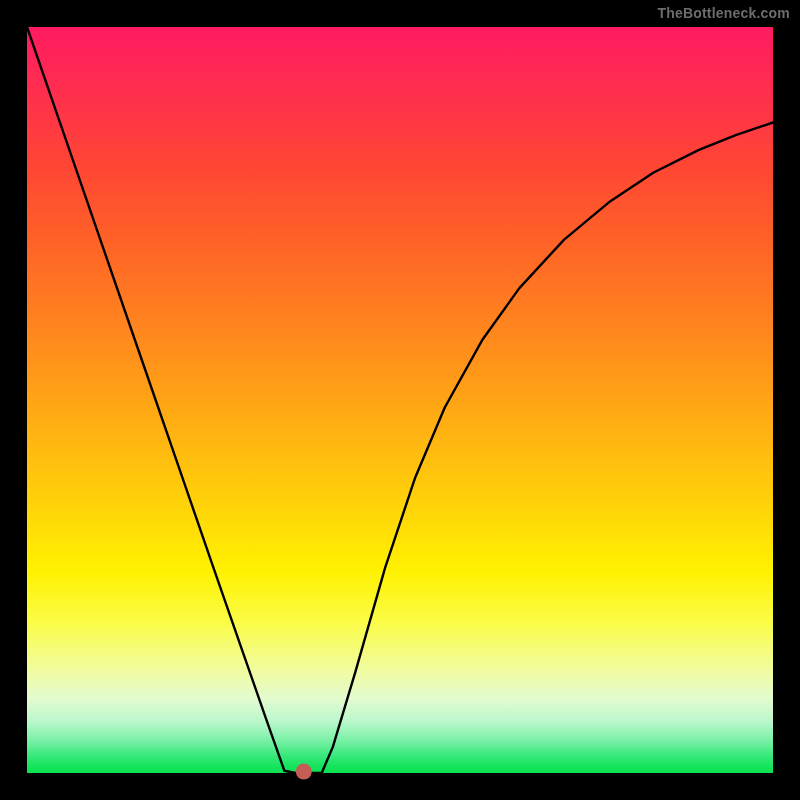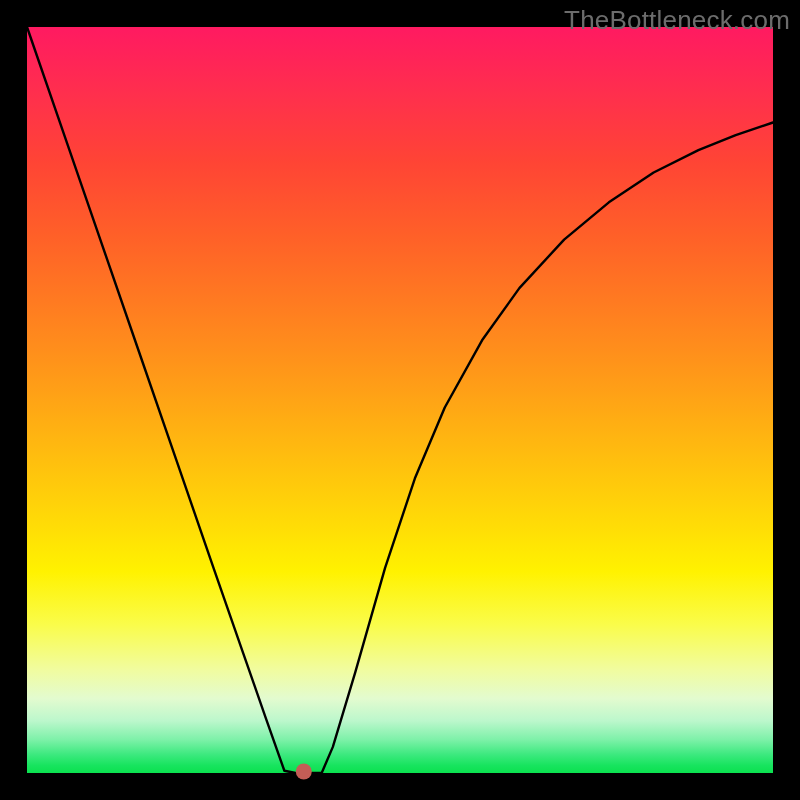--- a/index.html
+++ b/index.html
@@ -59,22 +59,22 @@
     top: 0;
     width: 100%;
     height: 100%;
     overflow: visible;
   }
   .watermark {
     position: absolute;
     top: 5px;
     right: 10px;
     color: #6c6c6c;
-    font-size: 26px;
-    font-weight: 400;
+    font-size: 14px;
+    font-weight: 700;
     letter-spacing: 0.2px;
   }
 </style>
 </head>
 <body>
 
 <div class="frame">
   <div class="plot-area">
     <div class="gradient-fill"></div>
     <svg class="curve" viewBox="0 0 746 746" preserveAspectRatio="none">

